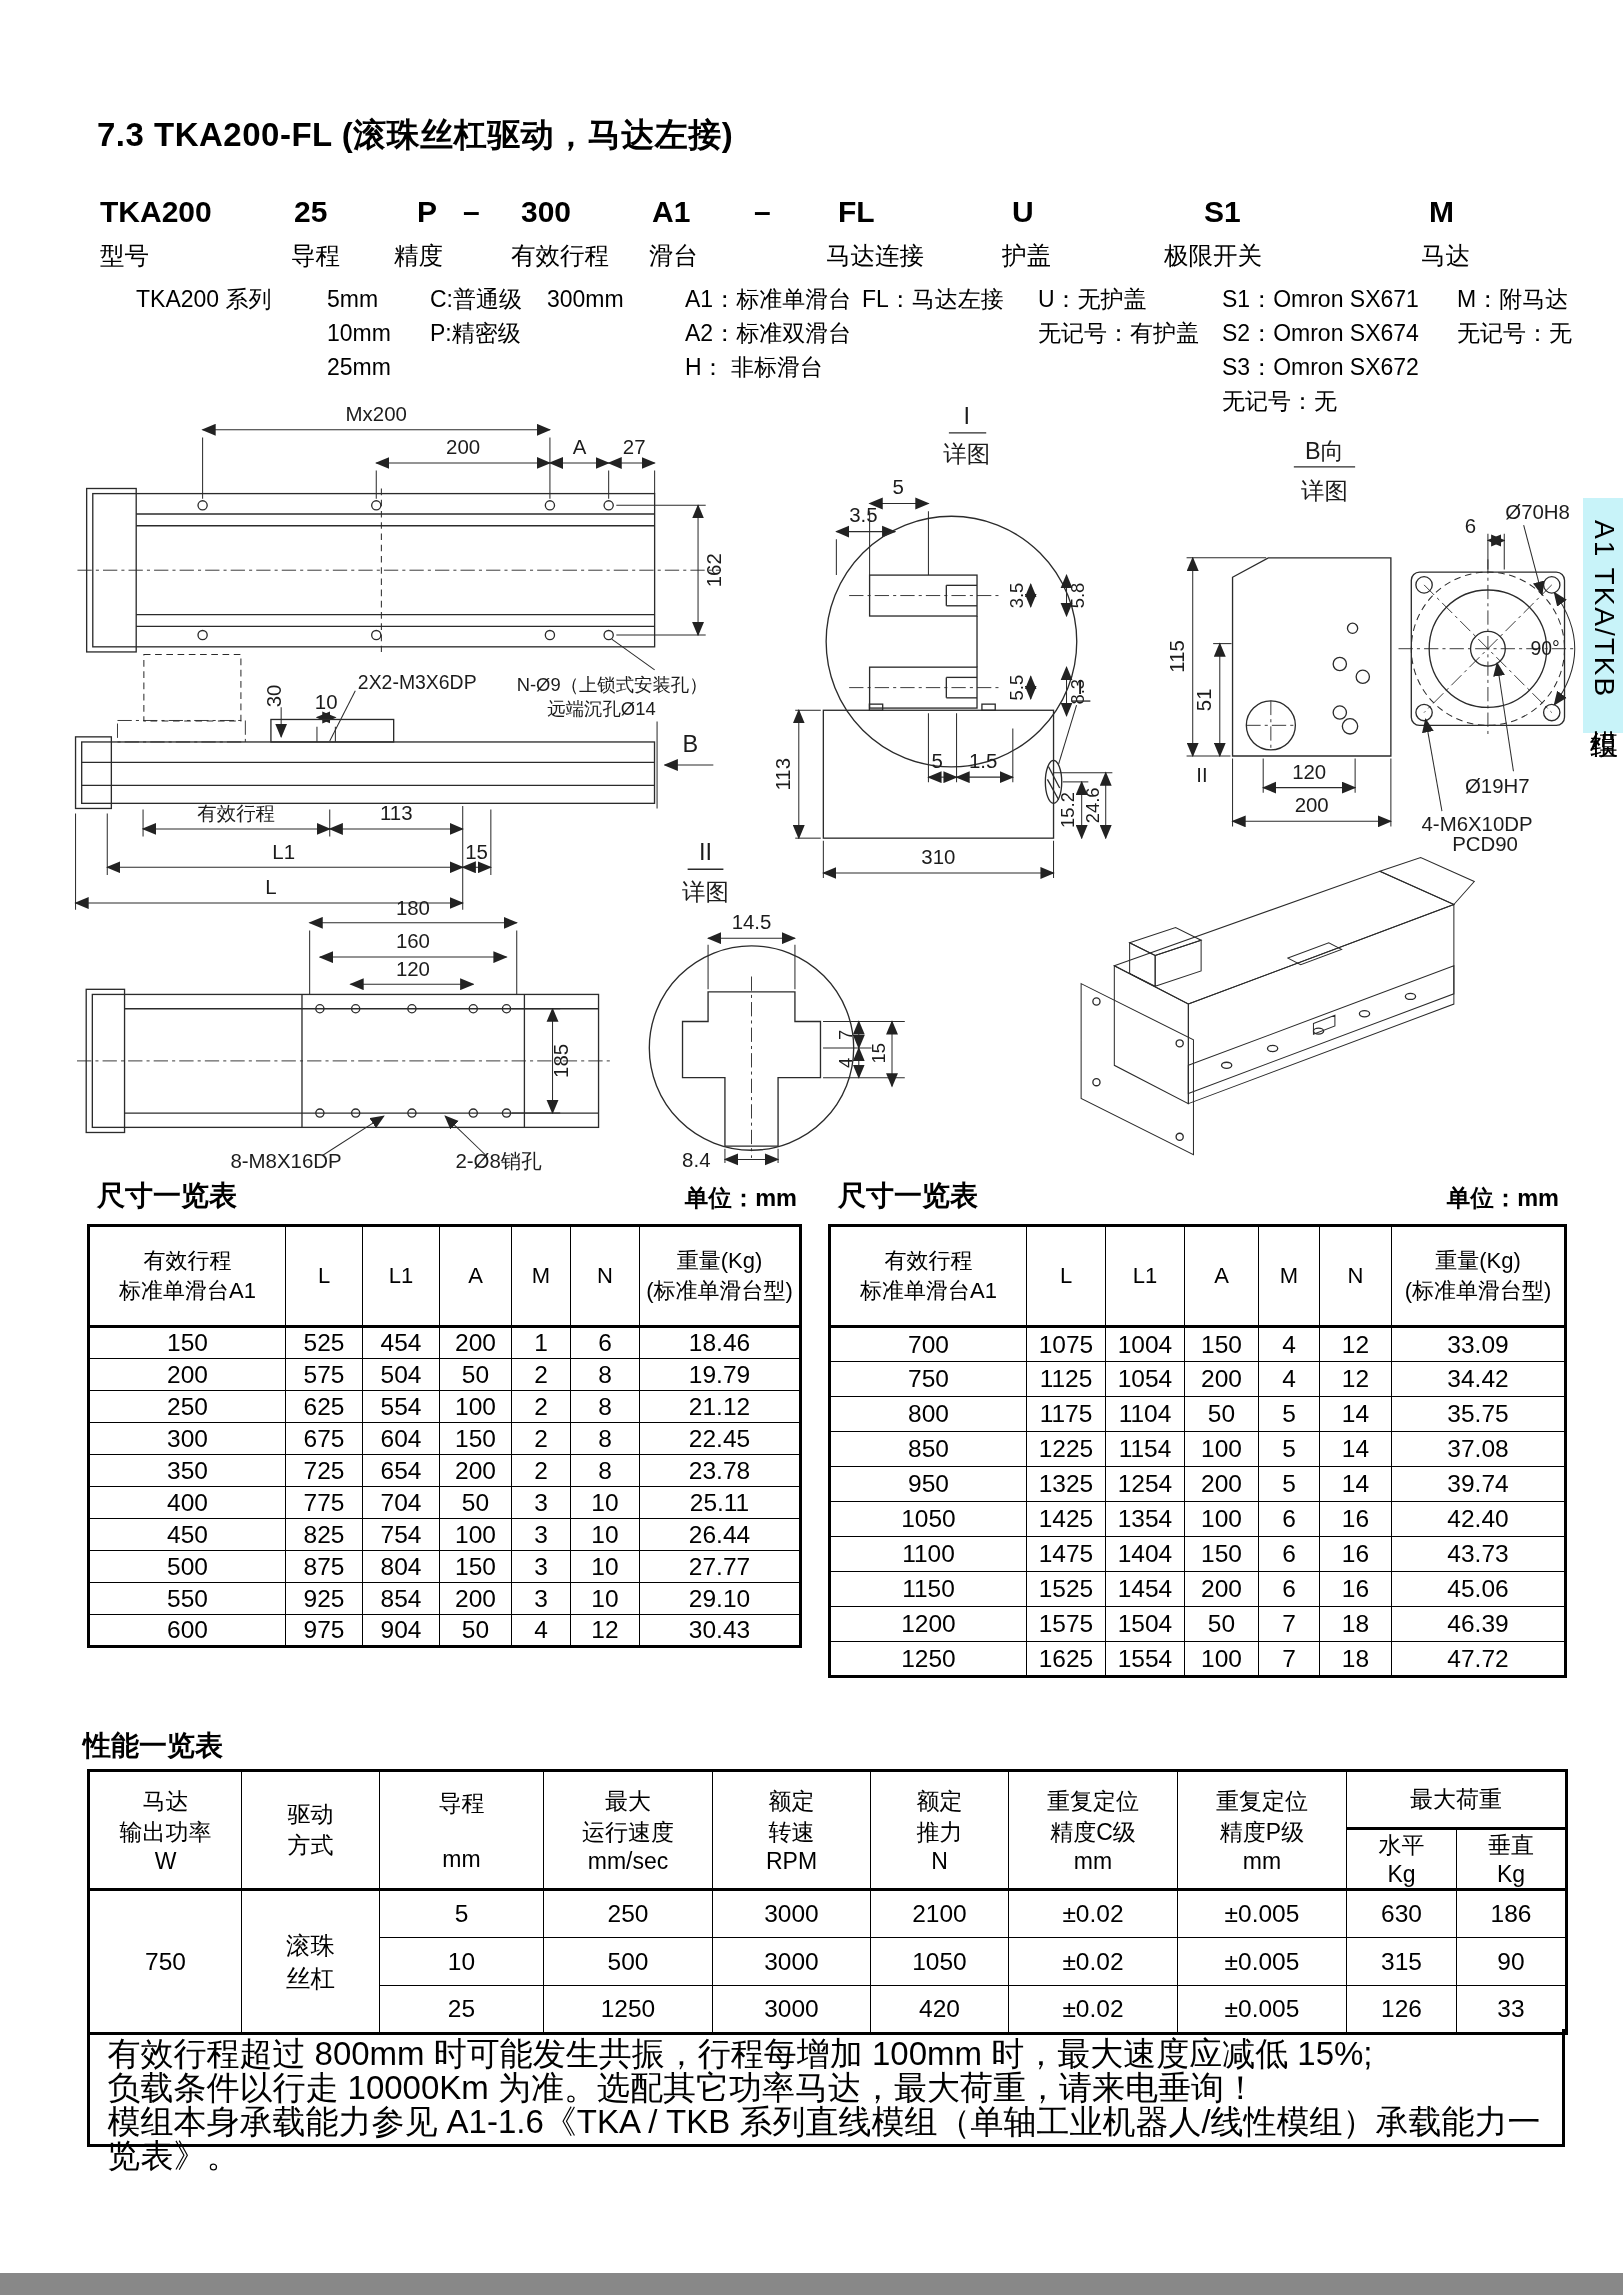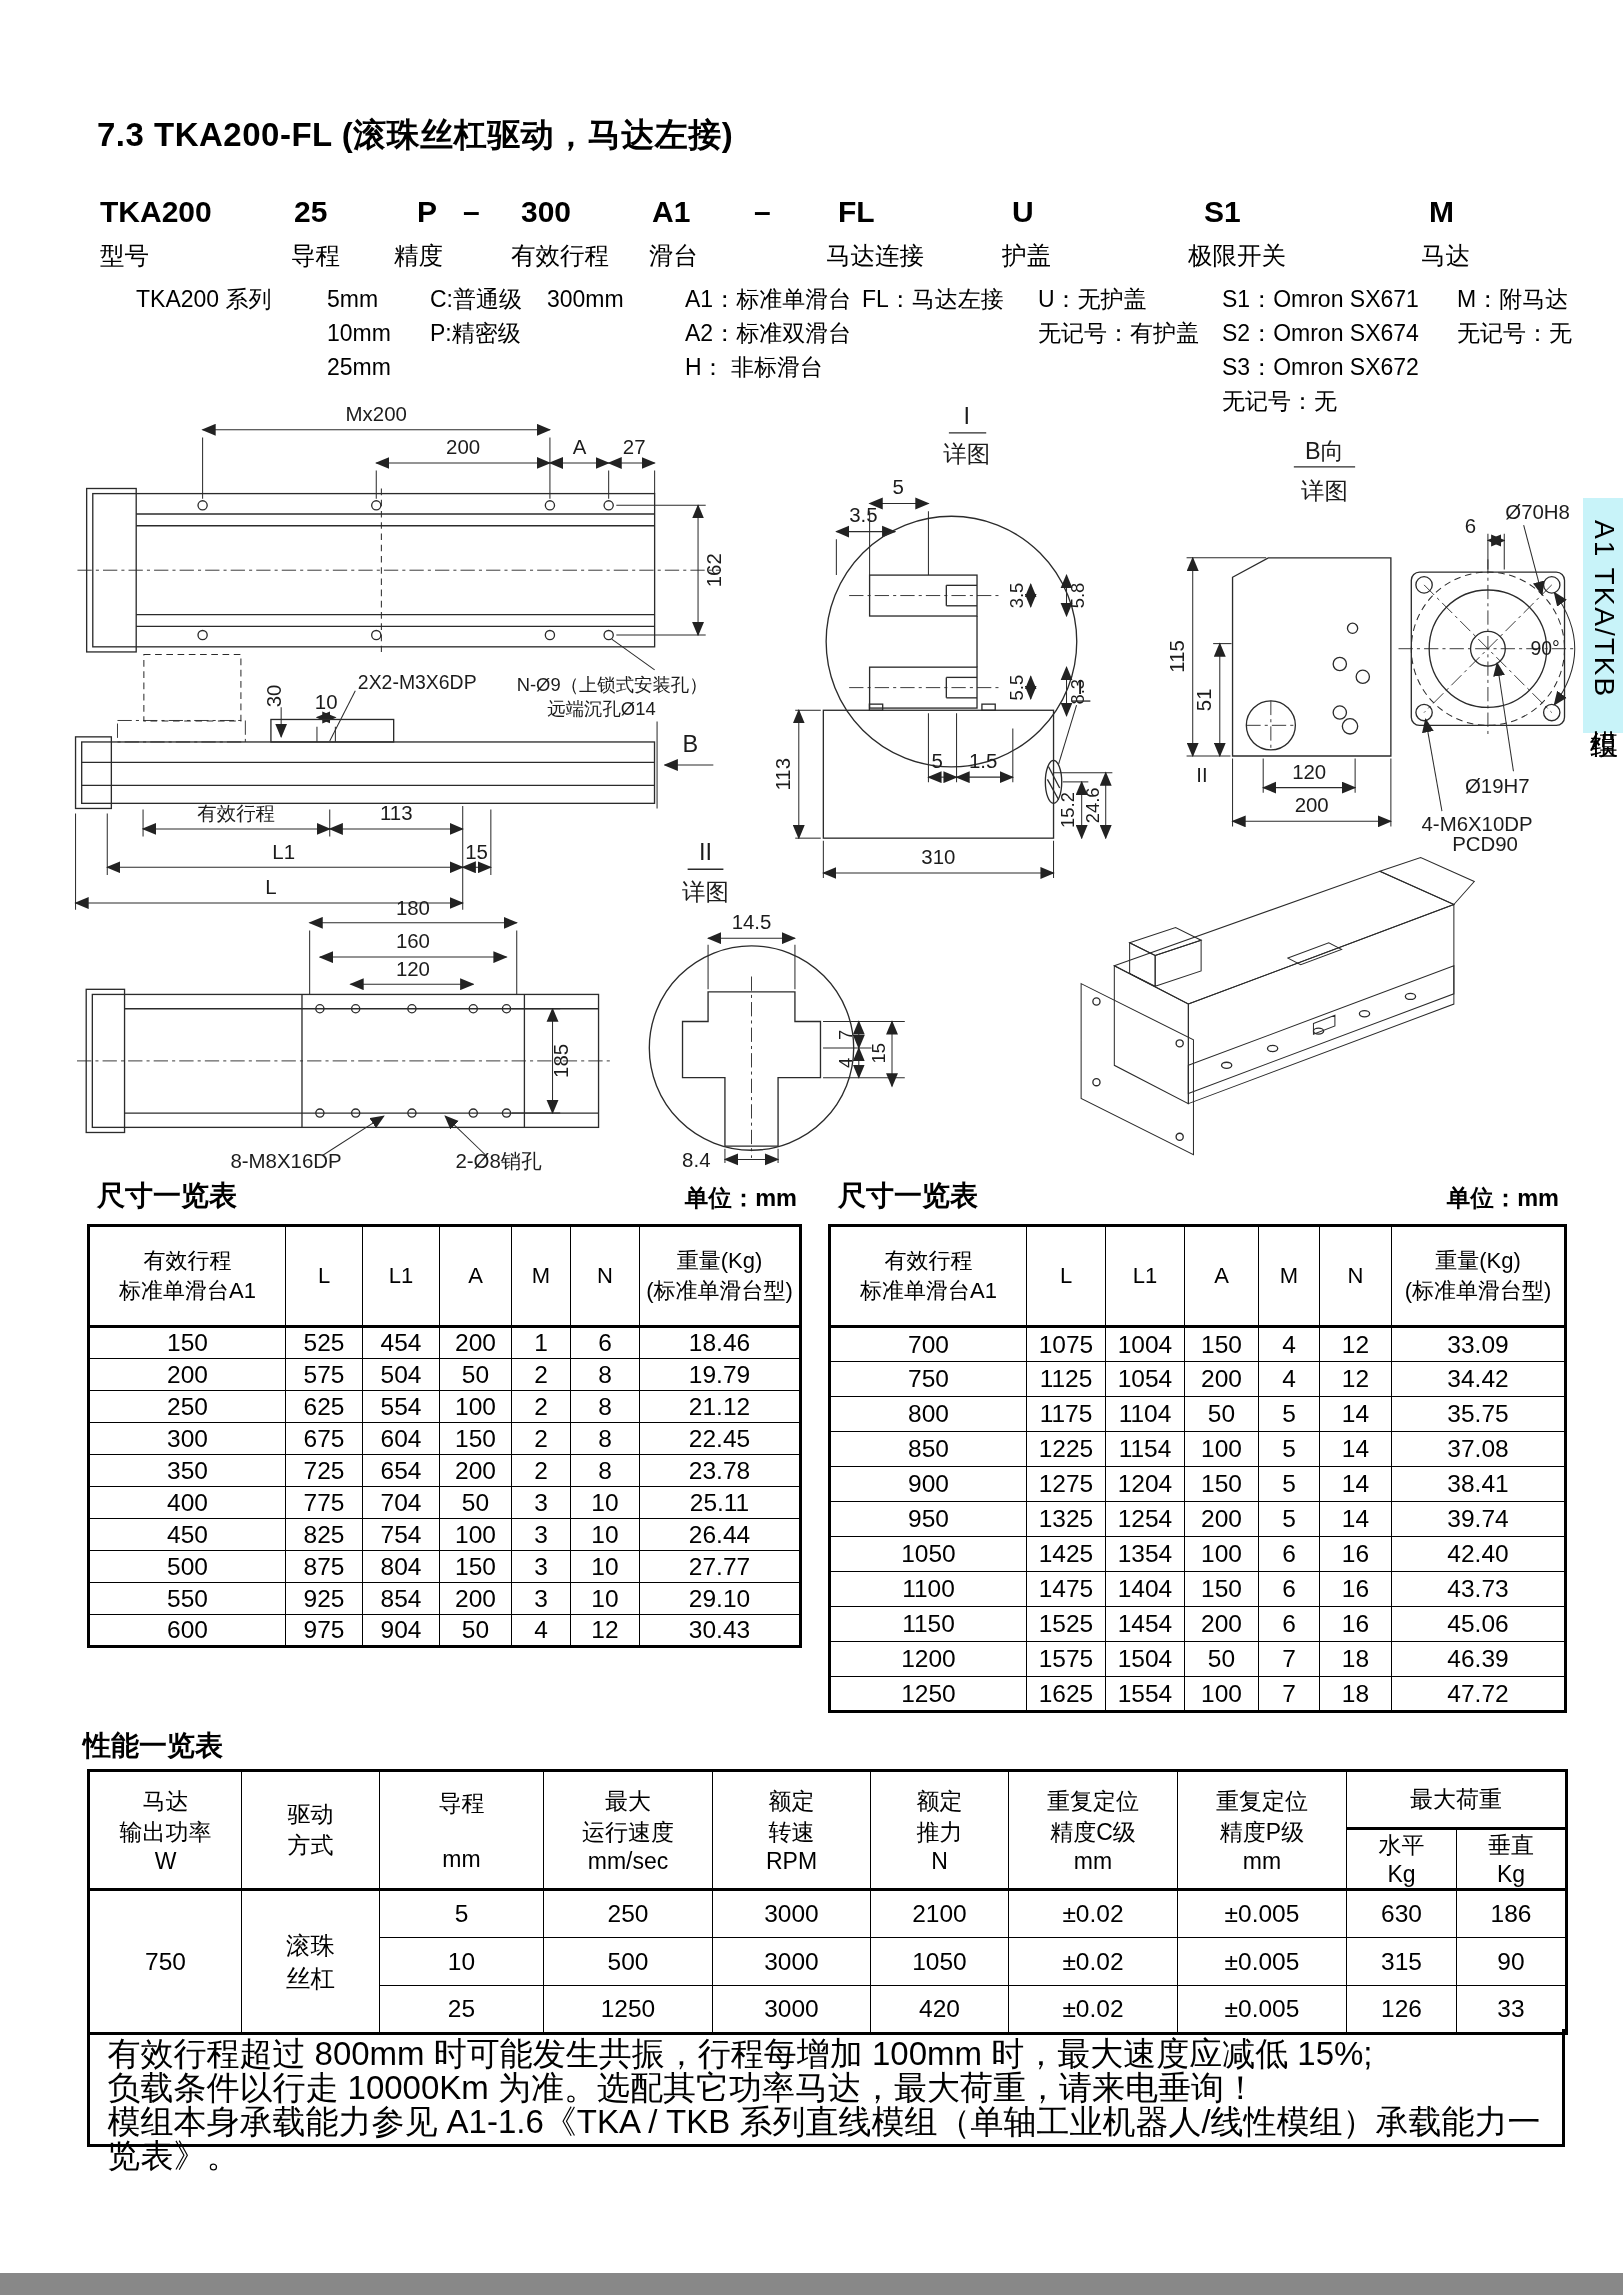--- a/index.html
+++ b/index.html
@@ -106,21 +106,21 @@
   </div>
   <div class="olabel" style="left:826px">马达连接</div>
   <div class="olines" style="left:826px">
     <div>FL：马达左接</div>
   </div>
   <div class="olabel" style="left:1002px">护盖</div>
   <div class="olines" style="left:1002px">
     <div>U：无护盖</div>
     <div>无记号：有护盖</div>
   </div>
-  <div class="olabel" style="left:1188px">极限开关</div>
+  <div class="olabel" style="left:1164px">极限开关</div>
   <div class="olines" style="left:1186px">
     <div>S1：Omron SX671</div>
     <div>S2：Omron SX674</div>
     <div>S3：Omron SX672</div>
     <div>无记号：无</div>
   </div>
   <div class="olabel" style="left:1421px">马达</div>
   <div class="olines" style="left:1421px">
     <div>M：附马达</div>
     <div>无记号：无</div>
@@ -584,29 +584,20 @@
           <td>35.75</td>
         </tr>
         <tr>
           <td>850</td>
           <td>1225</td>
           <td>1154</td>
           <td>100</td>
           <td>5</td>
           <td>14</td>
           <td>37.08</td>
-        </tr>
-        <tr>
-          <td>900</td>
-          <td>1275</td>
-          <td>1204</td>
-          <td>150</td>
-          <td>5</td>
-          <td>14</td>
-          <td>38.41</td>
         </tr>
         <tr>
           <td>950</td>
           <td>1325</td>
           <td>1254</td>
           <td>200</td>
           <td>5</td>
           <td>14</td>
           <td>39.74</td>
         </tr>

